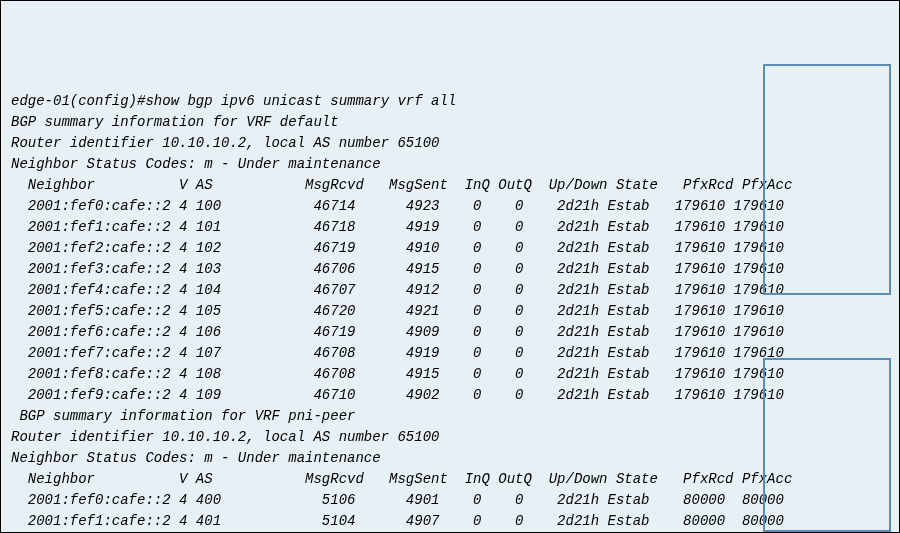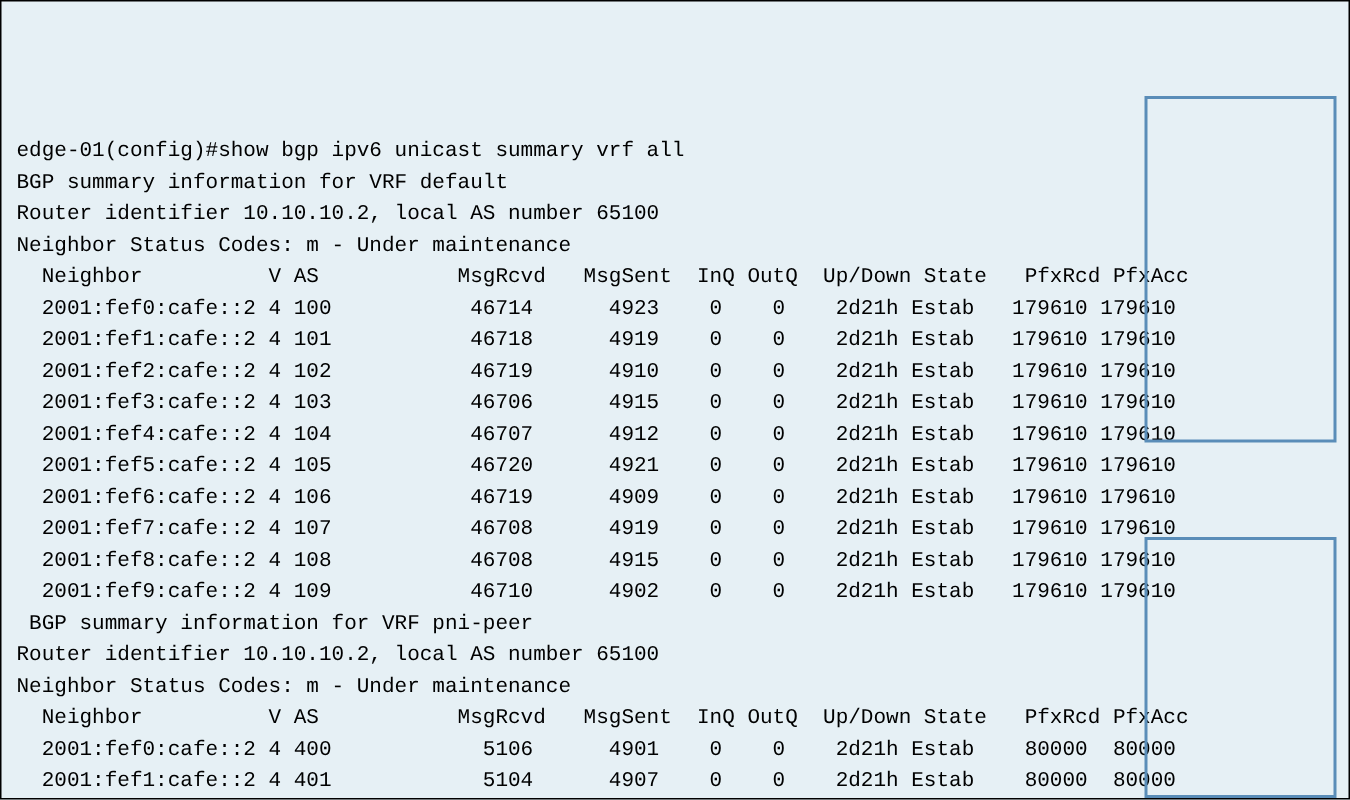--- a/index.html
+++ b/index.html
@@ -33,20 +33,21 @@
       height: 231px;
     }
     .hl-bottom {
       top: 357px;
       left: 762px;
       width: 128px;
       height: 174px;
     }
     .line {
       display: block;
+      font-style: italic;
     }
   </style>
 </head>
 <body>
 
 
 
 <div id="out"><span class="line">edge-01(config)#show bgp ipv6 unicast summary vrf all</span><span class="line">BGP summary information for VRF default</span><span class="line">Router identifier 10.10.10.2, local AS number 65100</span><span class="line">Neighbor Status Codes: m - Under maintenance</span><span class="line">  Neighbor          V AS           MsgRcvd   MsgSent  InQ OutQ  Up/Down State   PfxRcd PfxAcc</span><span class="line">  2001:fef0:cafe::2 4 100           46714      4923    0    0    2d21h Estab   179610 179610</span><span class="line">  2001:fef1:cafe::2 4 101           46718      4919    0    0    2d21h Estab   179610 179610</span><span class="line">  2001:fef2:cafe::2 4 102           46719      4910    0    0    2d21h Estab   179610 179610</span><span class="line">  2001:fef3:cafe::2 4 103           46706      4915    0    0    2d21h Estab   179610 179610</span><span class="line">  2001:fef4:cafe::2 4 104           46707      4912    0    0    2d21h Estab   179610 179610</span><span class="line">  2001:fef5:cafe::2 4 105           46720      4921    0    0    2d21h Estab   179610 179610</span><span class="line">  2001:fef6:cafe::2 4 106           46719      4909    0    0    2d21h Estab   179610 179610</span><span class="line">  2001:fef7:cafe::2 4 107           46708      4919    0    0    2d21h Estab   179610 179610</span><span class="line">  2001:fef8:cafe::2 4 108           46708      4915    0    0    2d21h Estab   179610 179610</span><span class="line">  2001:fef9:cafe::2 4 109           46710      4902    0    0    2d21h Estab   179610 179610</span><span class="line"></span><span class="line"> BGP summary information for VRF pni-peer</span><span class="line">Router identifier 10.10.10.2, local AS number 65100</span><span class="line">Neighbor Status Codes: m - Under maintenance</span><span class="line">  Neighbor          V AS           MsgRcvd   MsgSent  InQ OutQ  Up/Down State   PfxRcd PfxAcc</span><span class="line">  2001:fef0:cafe::2 4 400            5106      4901    0    0    2d21h Estab    80000  80000</span><span class="line">  2001:fef1:cafe::2 4 401            5104      4907    0    0    2d21h Estab    80000  80000</span><span class="line">  2001:fef2:cafe::2 4 402            5101      4914    0    0    2d21h Estab    80000  80000</span></div>
 
 <div class="hl-box hl-top"></div>

